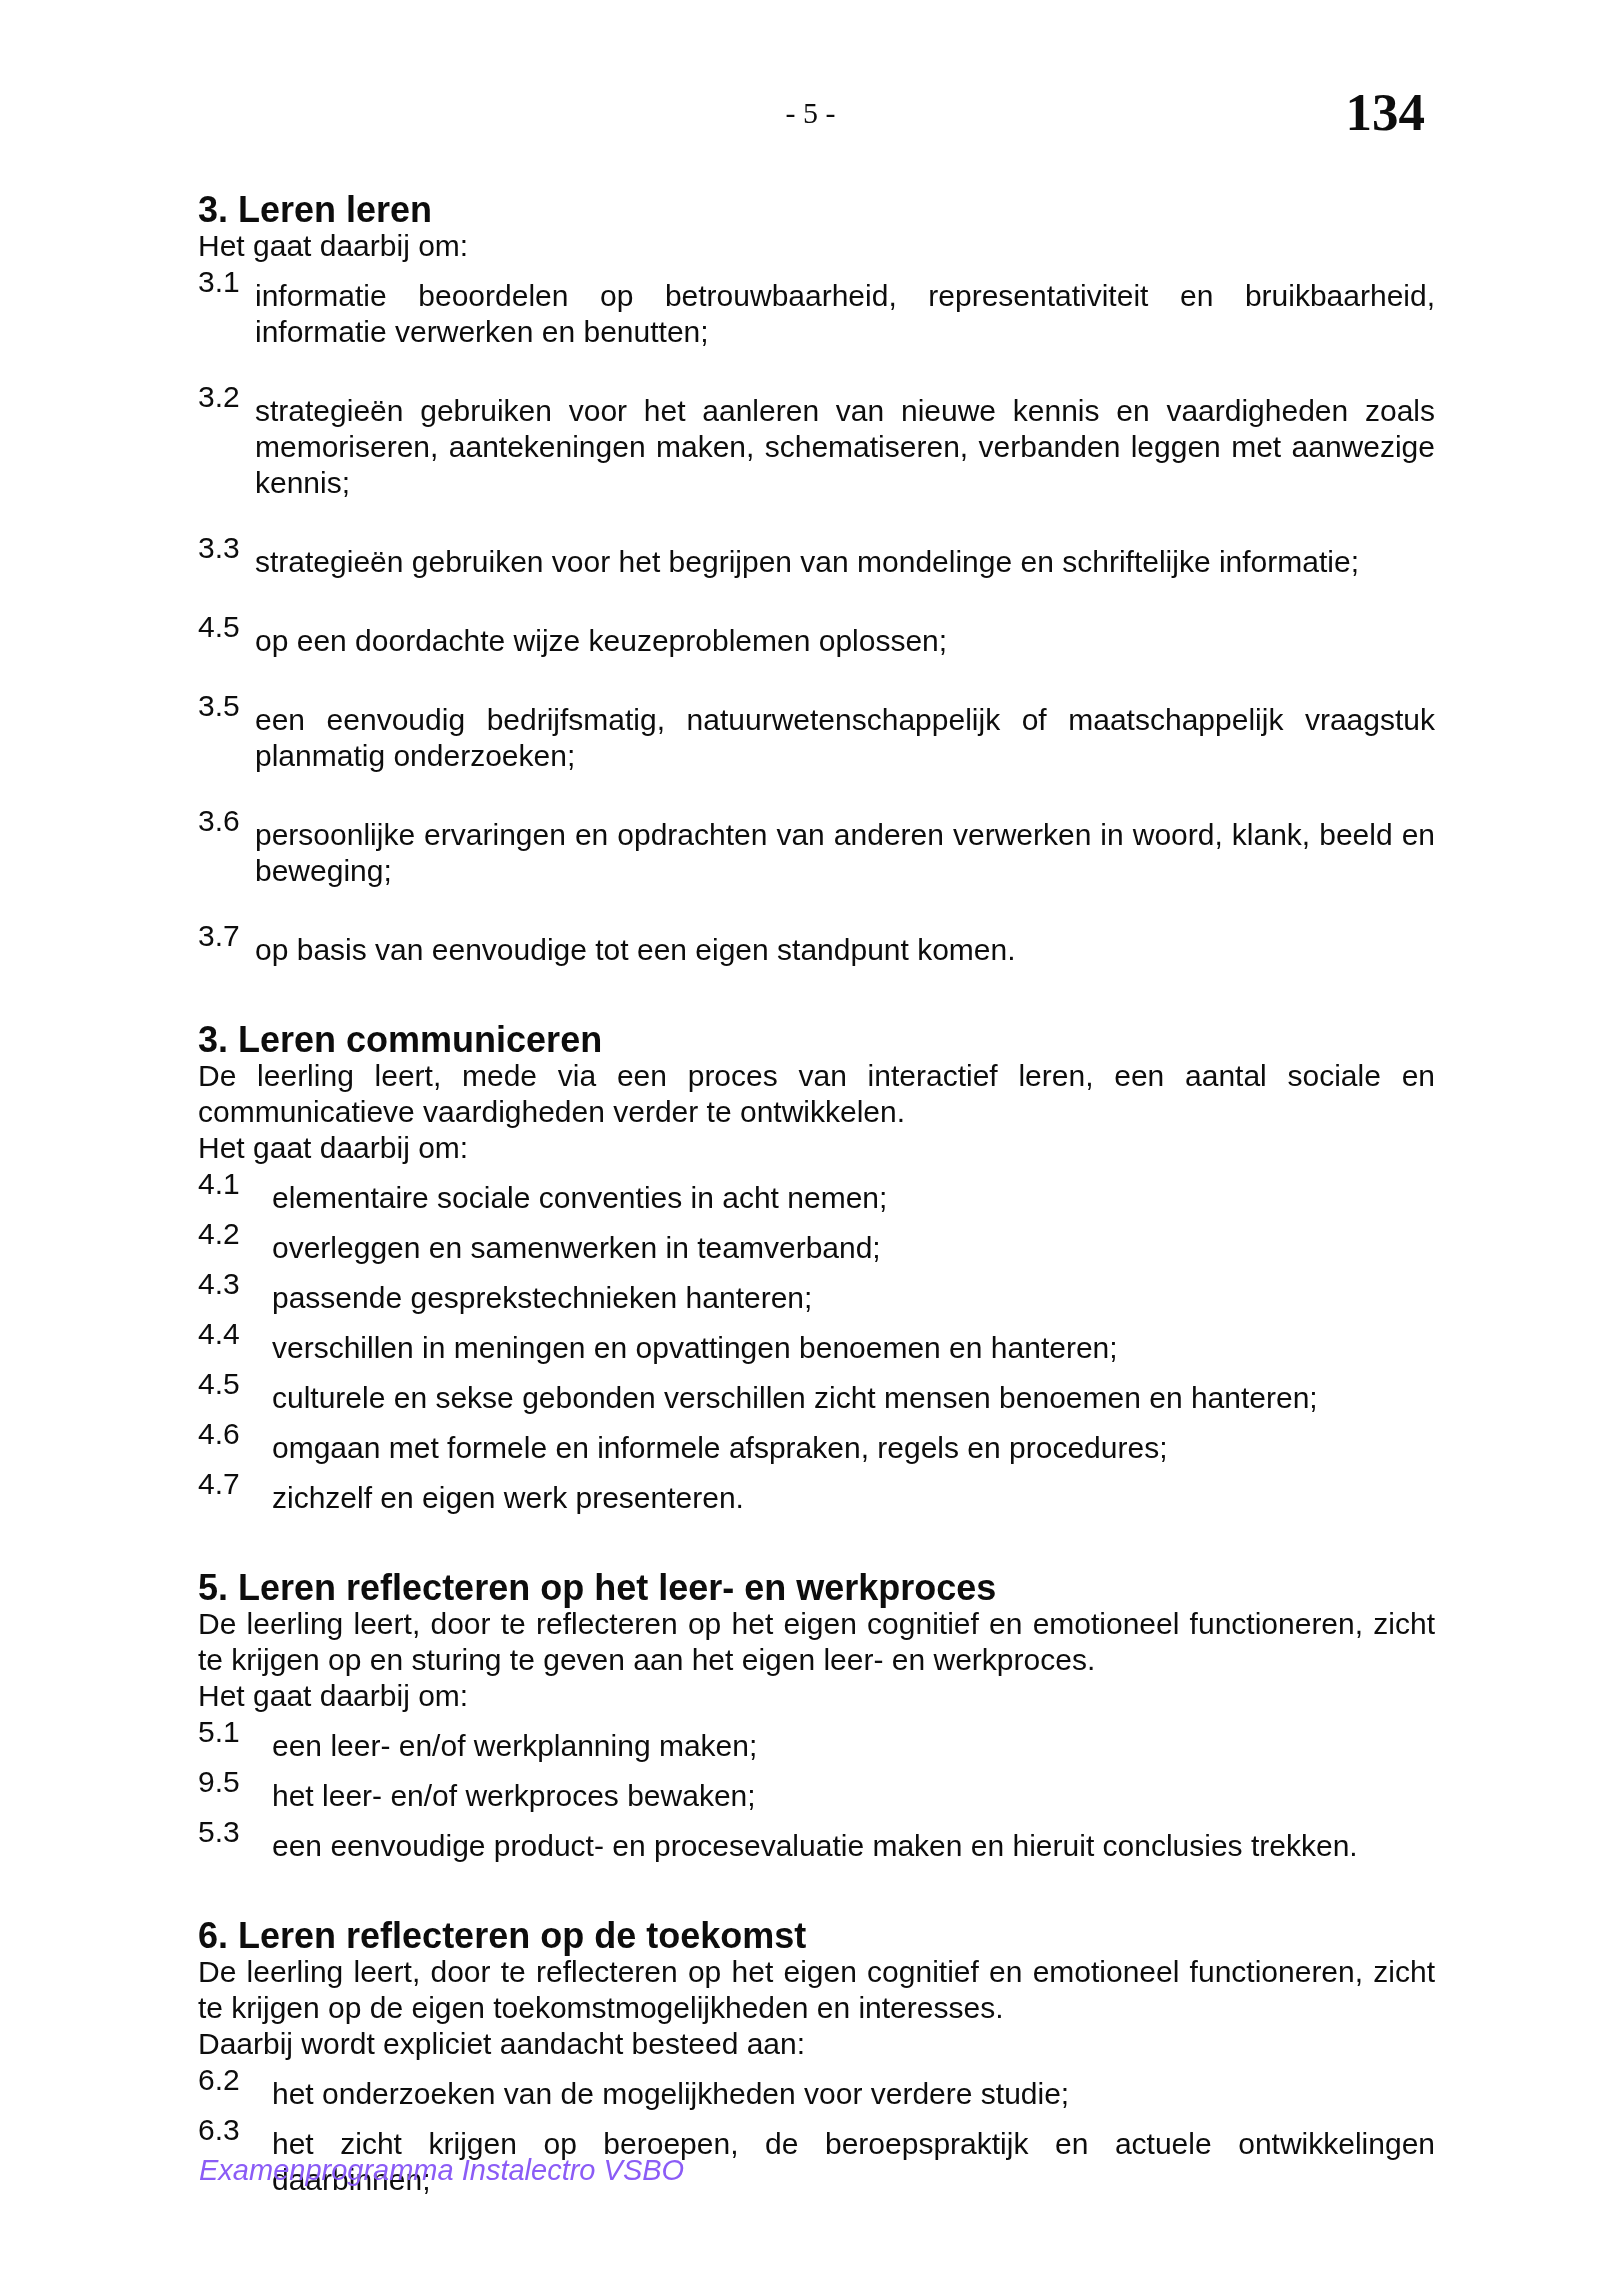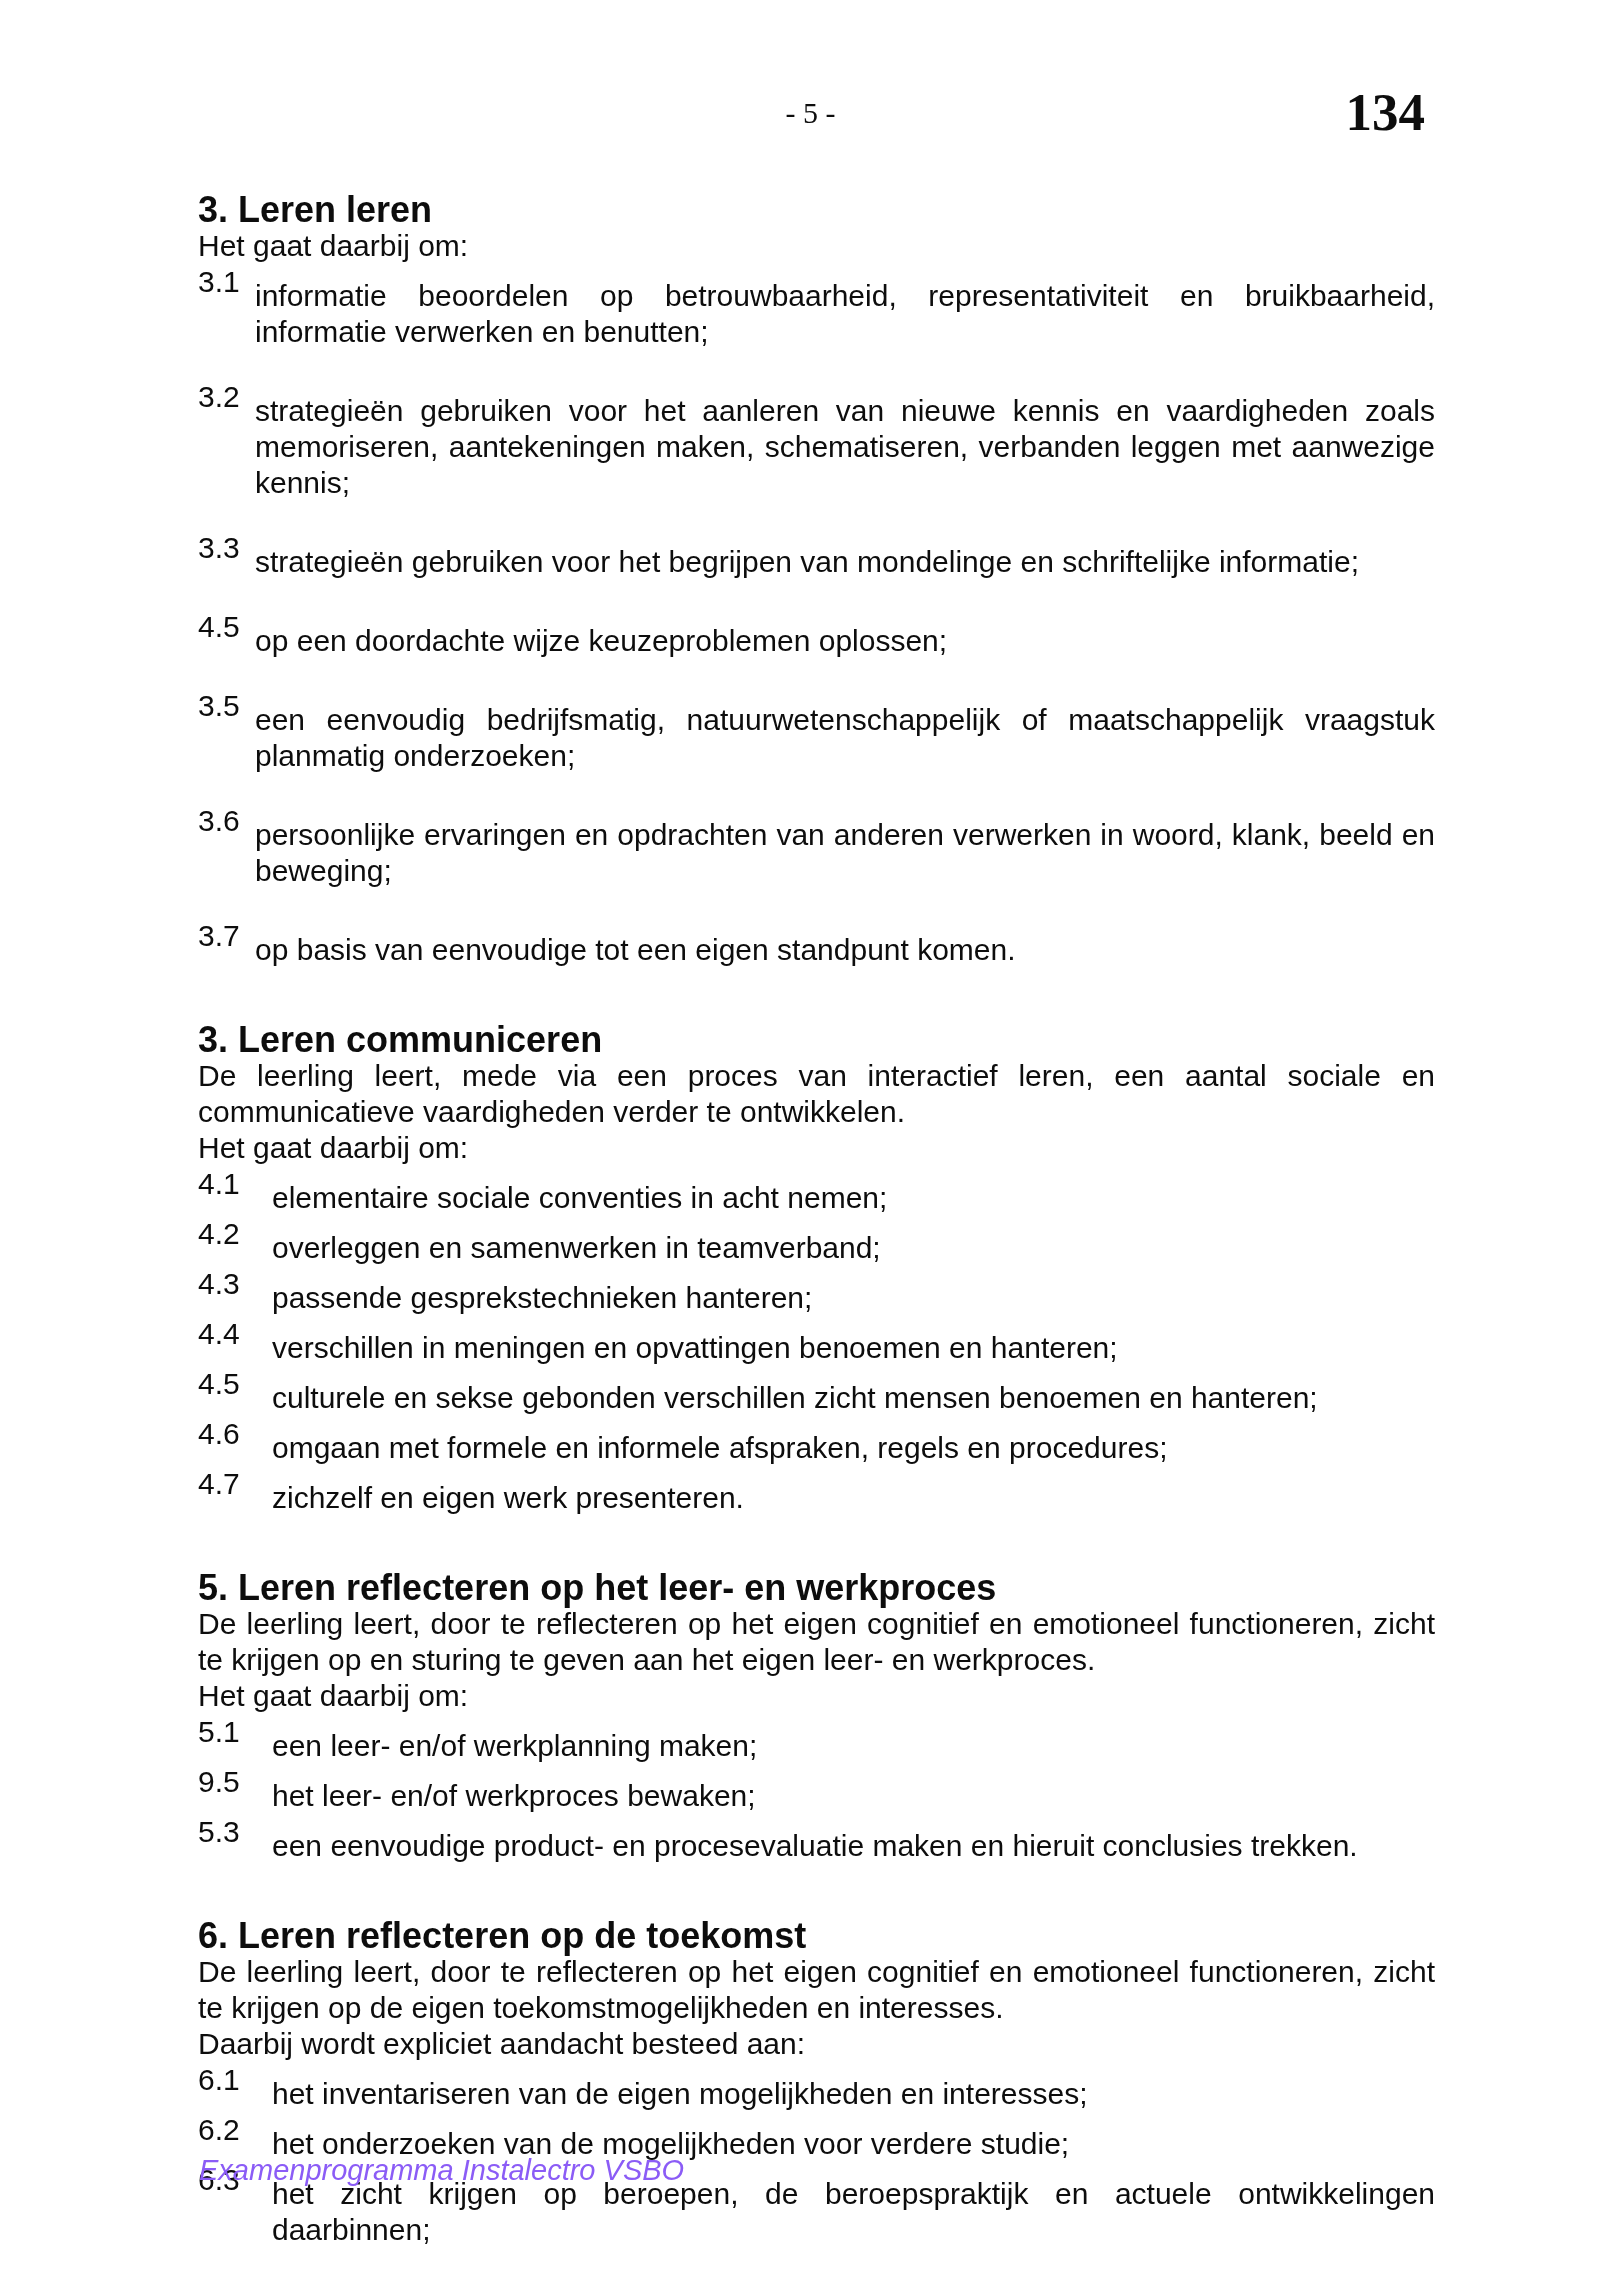--- a/index.html
+++ b/index.html
@@ -157,24 +157,20 @@
         </div>
       </div>
   </div>
 
   <div class="section">
     <p class="heading">6. Leren reflecteren op de toekomst</p>
     <p class="intro">De leerling leert, door te reflecteren op het eigen cognitief en emotioneel functioneren, zicht te krijgen op de eigen toekomstmogelijkheden en interesses.</p>
     <p class="lead">Daarbij wordt expliciet aandacht besteed aan:</p>
     <div class="list wide-num">
         <div class="item">
-          <span class="num">6.1</span>
-          <span class="itext">het inventariseren van de eigen mogelijkheden en interesses;</span>
-        </div>
-        <div class="item">
           <span class="num">6.2</span>
           <span class="itext">het onderzoeken van de mogelijkheden voor verdere studie;</span>
         </div>
         <div class="item">
           <span class="num">6.3</span>
           <span class="itext">het zicht krijgen op beroepen, de beroepspraktijk en actuele ontwikkelingen daarbinnen;</span>
         </div>
       </div>
   </div>
 </div>

